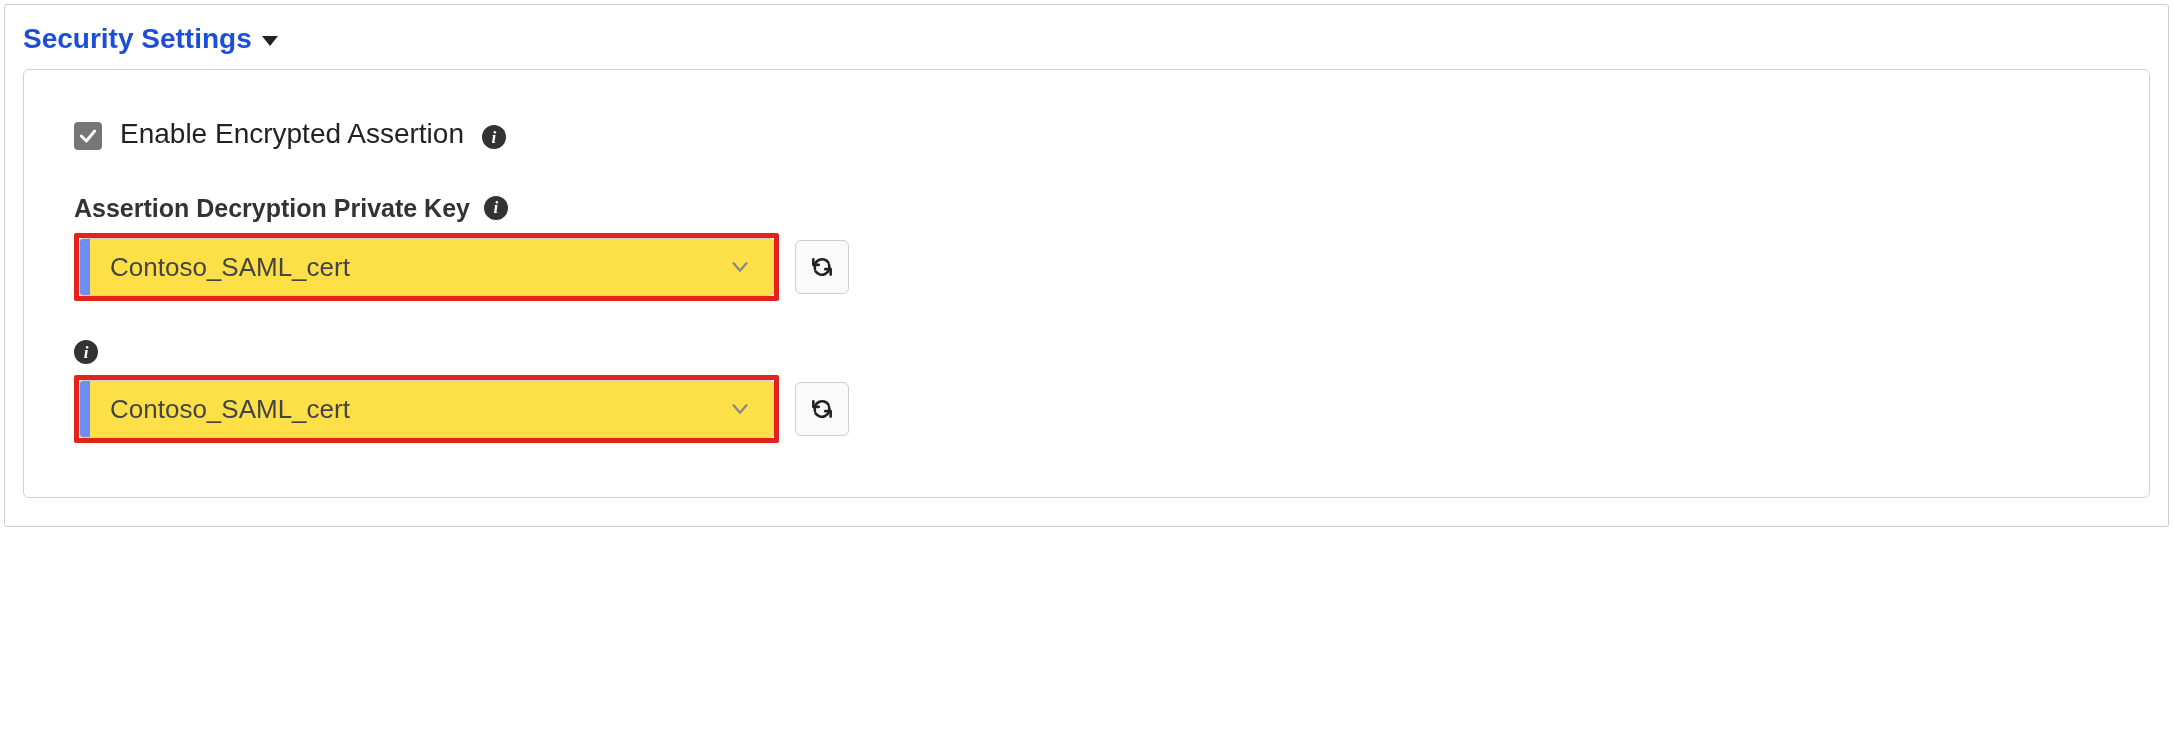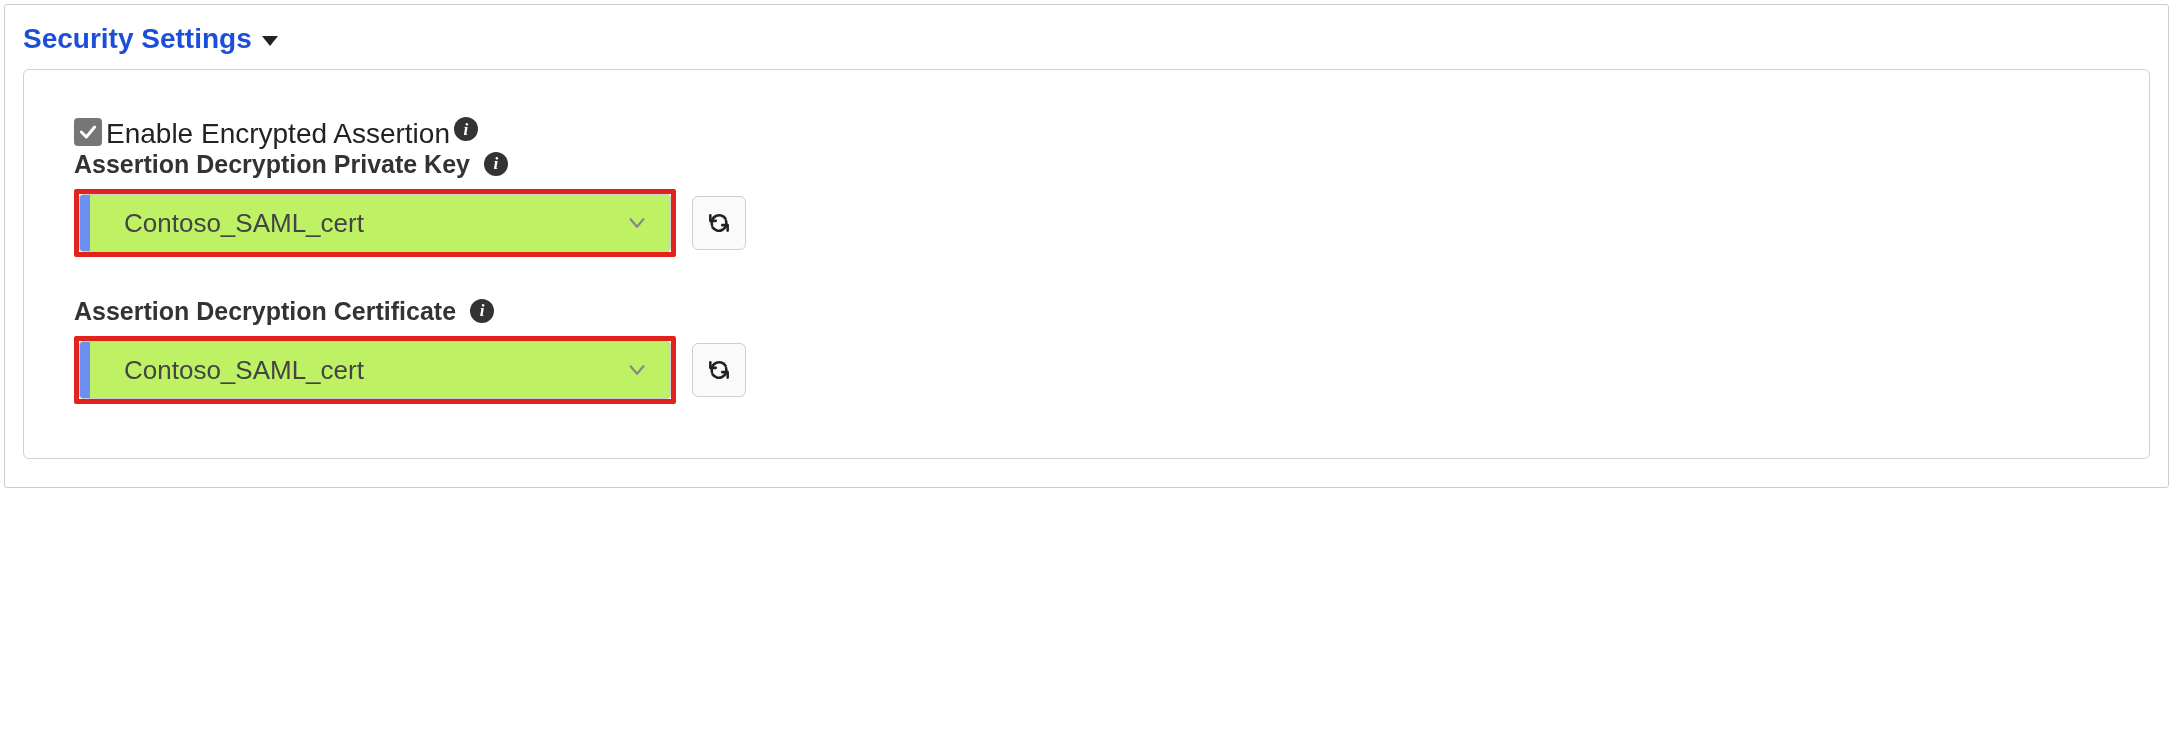--- a/index.html
+++ b/index.html
@@ -33,22 +33,23 @@
       position: relative;
       top: 2px;
     }
     .panel {
       border: 1px solid #d0d0d0;
       border-radius: 6px;
       padding: 48px 50px 54px 50px;
     }
     .checkbox-row {
       display: flex;
-      align-items: flex-start;
-      gap: 4px;
+      align-items: flex-end;
+      gap: 18px;
+      margin-bottom: 44px;
     }
     .checkbox {
       width: 28px;
       height: 28px;
       background: #767676;
       border-radius: 4px;
       display: inline-flex;
       align-items: center;
       justify-content: center;
       cursor: pointer;
@@ -93,30 +94,29 @@
       display: flex;
       align-items: center;
       gap: 16px;
     }
     .highlight-frame {
       border: 5px solid #e2231a;
       border-radius: 2px;
       display: inline-block;
     }
     .select {
-      width: 592px;
+      width: 695px;
       height: 58px;
       border: 1px solid #cfcfcf;
       border-radius: 4px;
-      background: #bef264;
+      background: #fde047;
       display: flex;
       align-items: center;
       cursor: pointer;
       position: relative;
-      gap: 14px;
     }
     .select .accent {
       width: 10px;
       height: 100%;
       background: #6b8ff2;
       flex: 0 0 10px;
       border-radius: 3px 0 0 3px;
     }
     .select .value {
       flex: 1;
@@ -187,21 +187,20 @@
             <path d="M20 19 V14 H15" stroke="#222" stroke-width="2.4" fill="none" stroke-linecap="round" stroke-linejoin="round"></path>
             <path d="M5.5 14 A7 7 0 0 1 18 8" stroke="#222" stroke-width="2.4" fill="none" stroke-linecap="round"></path>
             <path d="M18.5 10 A7 7 0 0 1 6 16" stroke="#222" stroke-width="2.4" fill="none" stroke-linecap="round"></path>
           </svg>
         </span>
       </div>
     </div>
 
     <div class="field-block">
       <div class="field-label-row">
-        <span class="field-label">Assertion Decryption Certificate</span>
         <span class="info-icon">i</span>
       </div>
       <div class="select-row">
         <span class="highlight-frame">
           <div class="select">
             <span class="accent"></span>
             <span class="value">Contoso_SAML_cert</span>
             <span class="chevron">
               <svg viewBox="0 0 24 24">
                   <path d="M5 8 L12 16 L19 8" stroke="#888" stroke-width="2.5" fill="none" stroke-linecap="round" stroke-linejoin="round"></path>

